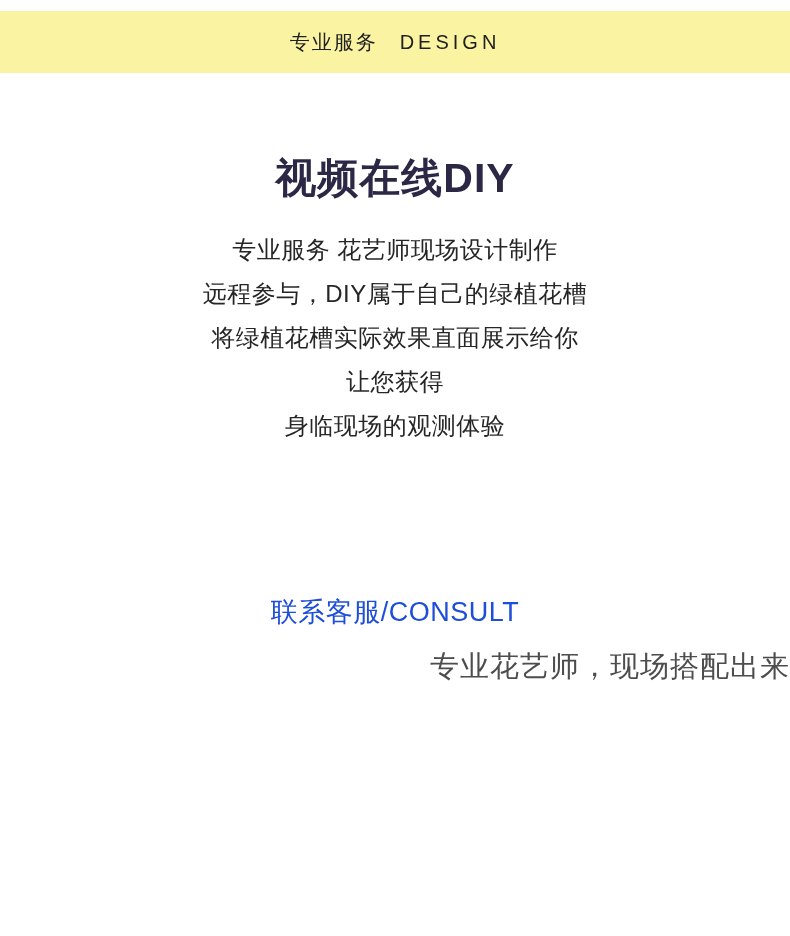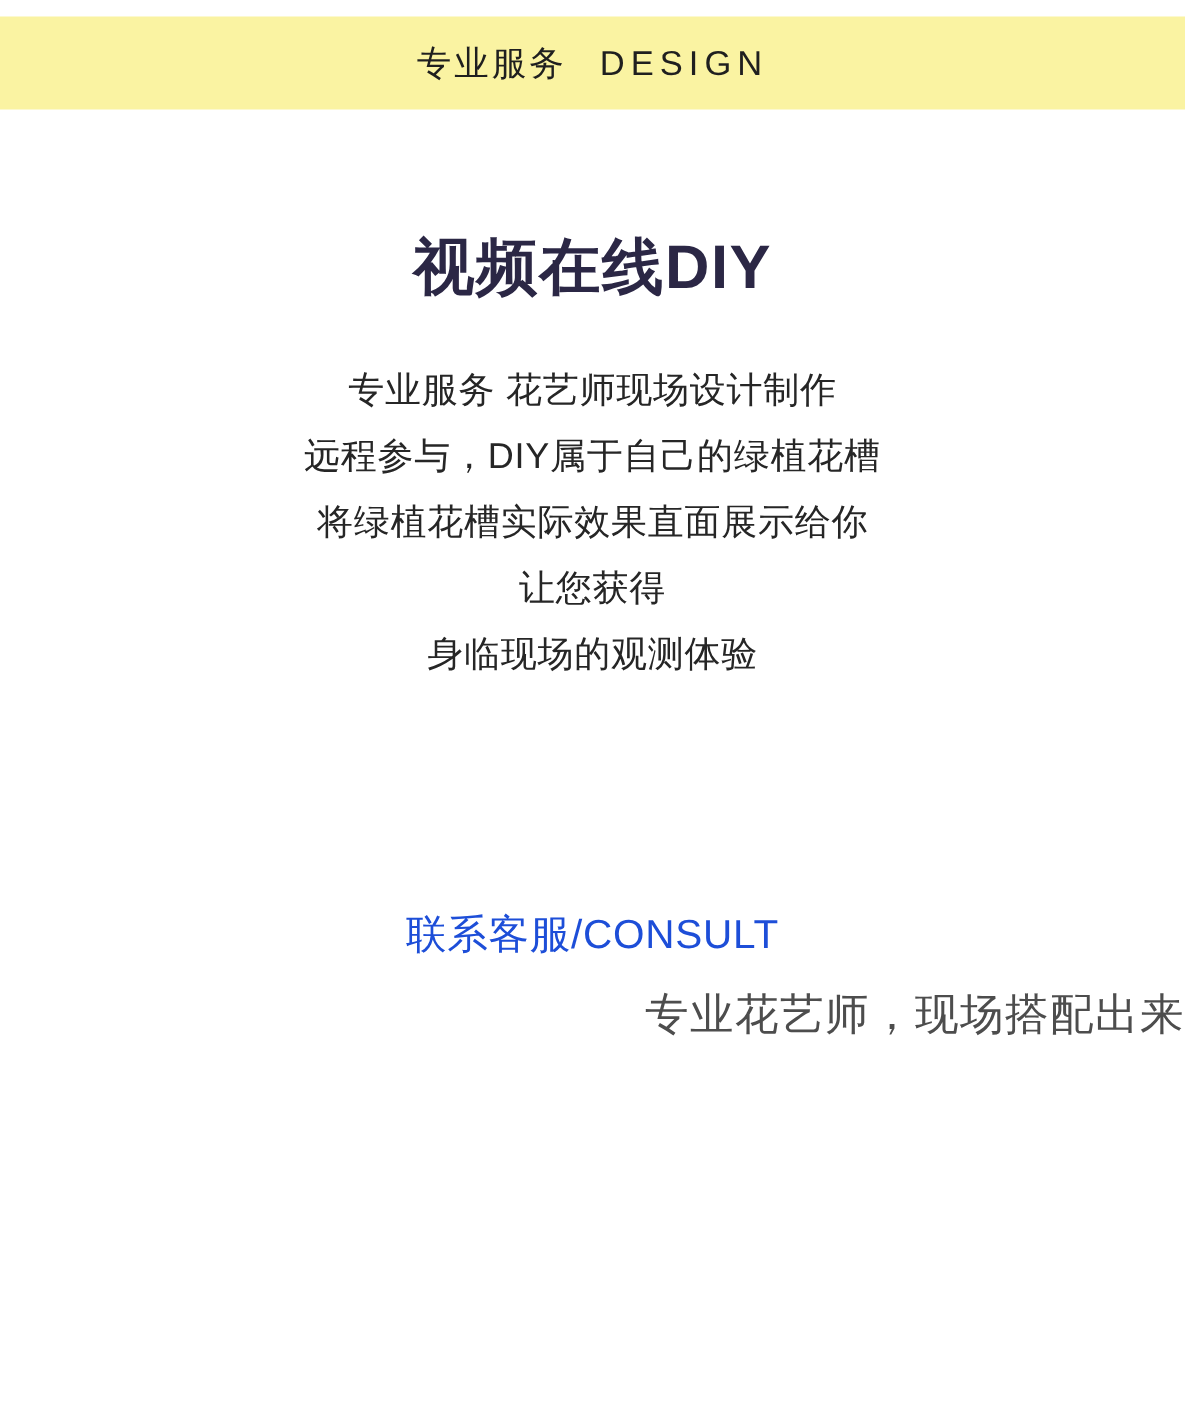--- a/index.html
+++ b/index.html
@@ -13,39 +13,39 @@
   }
 
   .banner {
     margin-top: 11px;
     height: 62px;
     background: #FAF3A2;
     display: flex;
     align-items: center;
     justify-content: center;
     gap: 22px;
-    font-size: 23px;
+    font-size: 20px;
     font-weight: 500;
     color: #1F1F1F;
     letter-spacing: 2px;
   }
   .banner .en { letter-spacing: 4px; }
 
   .title {
     margin-top: 82px;
     text-align: center;
     font-size: 41px;
     line-height: 46px;
     font-weight: 700;
     color: #2B2745;
     letter-spacing: 1px;
   }
 
   .copy {
-    margin-top: 38px;
+    margin-top: 27px;
     text-align: center;
     font-size: 24px;
     line-height: 44px;
     color: #262626;
     letter-spacing: 0.5px;
   }
 
   .consult-label {
     margin-top: 147px;
     text-align: center;

